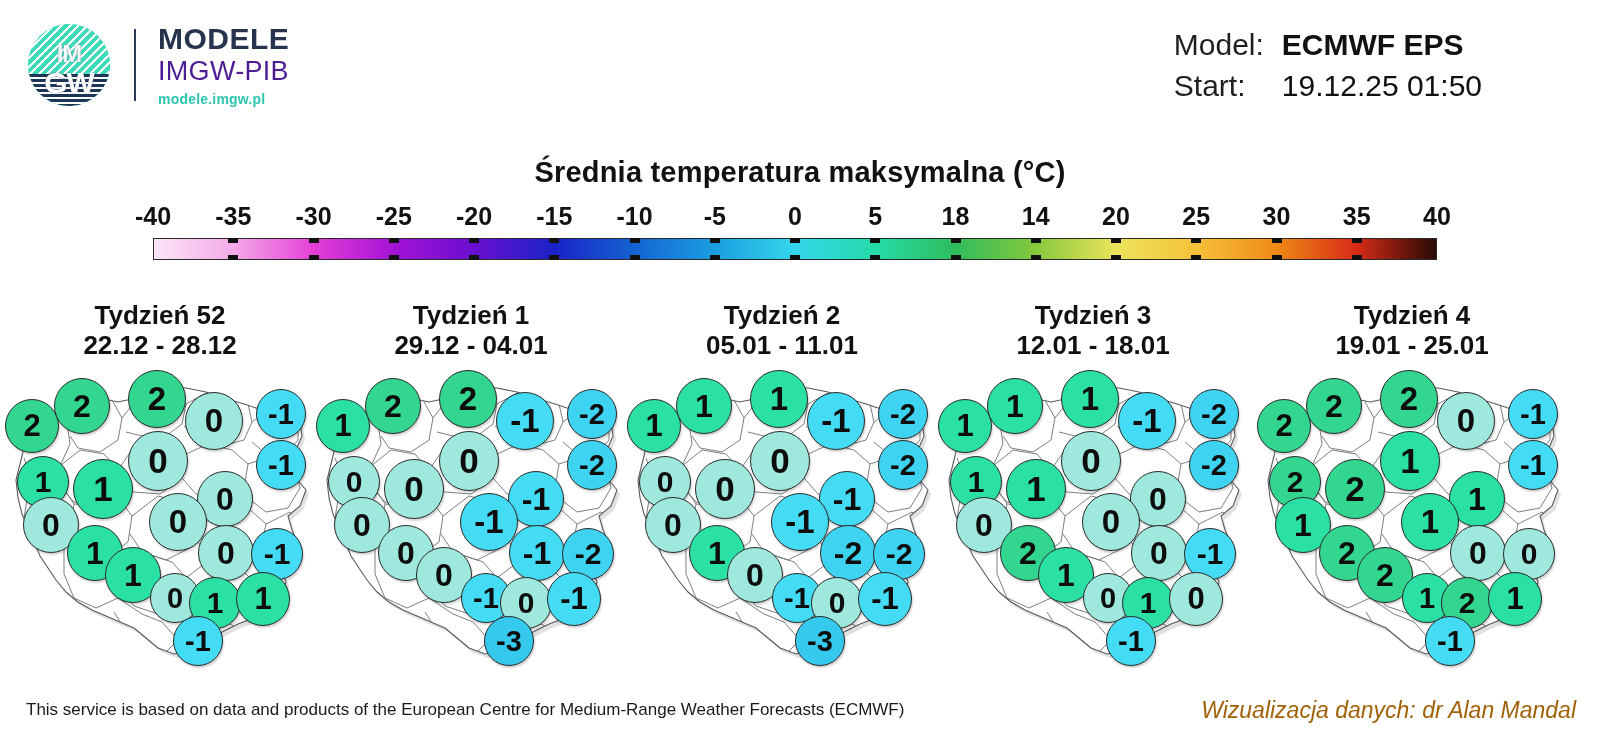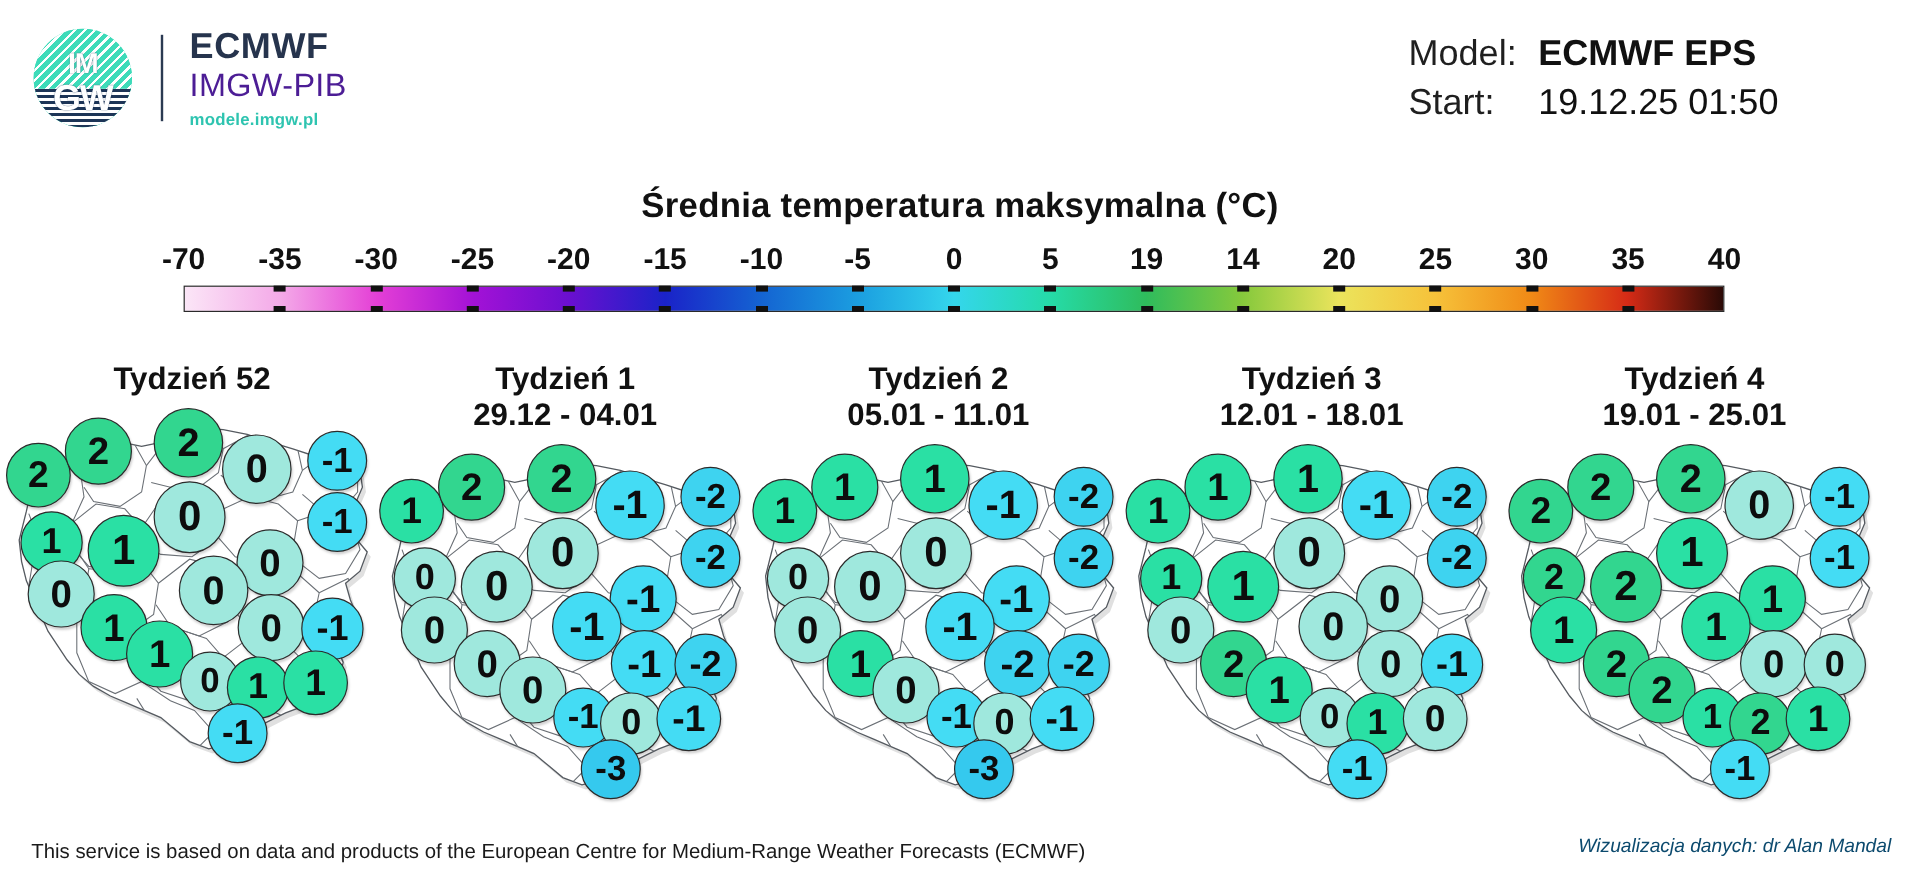--- a/index.html
+++ b/index.html
@@ -56,67 +56,67 @@
   .map-area{position:relative;width:320px;height:310px;margin-top:6px;}
   .map-svg{position:absolute;left:0;top:0;width:320px;height:310px;}
 
   .bub{position:absolute;border-radius:50%;border:1.4px solid #2b2b2b;
     display:flex;align-items:center;justify-content:center;
     font-weight:bold;color:#0d0d0d;box-sizing:border-box;
     box-shadow:1px 2px 2px rgba(0,0,0,0.18);}
 
   
   .foot-left{position:absolute;left:26px;top:700px;font-size:17px;color:#1a1a1a;}
-  .foot-right{position:absolute;right:24px;top:697px;font-size:16px;font-style:italic;color:#0c4a6e;}
+  .foot-right{position:absolute;right:24px;top:697px;font-size:23px;font-style:italic;color:#a16207;}
 </style>
 </head>
 <body>
 
 <div class="header">
 
   <div class="logo-wrap">
     <div class="logo-mark">
       <div class="logo-stripes-top"></div>
       <div class="logo-stripes-bot"></div>
       <div class="logo-im">IM</div>
       <div class="logo-gw">GW</div>
     </div>
     <div class="logo-div"></div>
     <div class="logo-text">
-      <div class="logo-title">ECMWF</div>
+      <div class="logo-title">MODELE</div>
       <div class="logo-sub">IMGW-PIB</div>
       <div class="logo-url">modele.imgw.pl</div>
     </div>
   </div>
 
   <div class="meta">
     <div class="meta-row">
       <span class="meta-label">Model:</span>
       <span class="meta-value bold">ECMWF EPS</span>
     </div>
     <div class="meta-row">
       <span class="meta-label">Start:</span>
       <span class="meta-value">19.12.25 01:50</span>
     </div>
   </div>
 </div>
 
 <div class="cb-title">Średnia temperatura maksymalna (°C)</div>
 <div class="cb-ticks" id="cb-ticks">
-    <div class="cb-tick" style="left: 3px;">-70</div>
+    <div class="cb-tick" style="left: 3px;">-40</div>
     <div class="cb-tick" style="left: 83.25px;">-35</div>
     <div class="cb-tick" style="left: 163.5px;">-30</div>
     <div class="cb-tick" style="left: 243.75px;">-25</div>
     <div class="cb-tick" style="left: 324px;">-20</div>
     <div class="cb-tick" style="left: 404.25px;">-15</div>
     <div class="cb-tick" style="left: 484.5px;">-10</div>
     <div class="cb-tick" style="left: 564.75px;">-5</div>
     <div class="cb-tick" style="left: 645px;">0</div>
     <div class="cb-tick" style="left: 725.25px;">5</div>
-    <div class="cb-tick" style="left: 805.5px;">19</div>
+    <div class="cb-tick" style="left: 805.5px;">18</div>
     <div class="cb-tick" style="left: 885.75px;">14</div>
     <div class="cb-tick" style="left: 966px;">20</div>
     <div class="cb-tick" style="left: 1046.25px;">25</div>
     <div class="cb-tick" style="left: 1126.5px;">30</div>
     <div class="cb-tick" style="left: 1206.75px;">35</div>
     <div class="cb-tick" style="left: 1287px;">40</div>
   </div>
 <div class="cb-bar" id="cb-bar" style="background: linear-gradient(to right, rgb(251, 230, 247) 0%, rgb(244, 169, 232) 6.25%, rgb(228, 63, 214) 12.5%, rgb(163, 18, 214) 18.75%, rgb(106, 15, 208) 25%, rgb(26, 35, 200) 31.25%, rgb(20, 100, 210) 37.5%, rgb(27, 158, 224) 43.75%, rgb(52, 214, 236) 50%, rgb(37, 219, 168) 56.25%, rgb(47, 188, 92) 62.5%, rgb(134, 201, 60) 68.75%, rgb(235, 228, 92) 75%, rgb(246, 194, 58) 81.25%, rgb(240, 138, 22) 87.5%, rgb(214, 43, 22) 93.75%, rgb(42, 10, 6) 100%);"></div>
 <div class="cb-marks" id="cb-marks">
     <div class="cb-mark t" style="left: 80.25px;"></div>
@@ -146,21 +146,21 @@
     <div class="cb-mark t" style="left: 1043.25px;"></div>
     <div class="cb-mark b" style="left: 1043.25px;"></div>
     <div class="cb-mark t" style="left: 1123.5px;"></div>
     <div class="cb-mark b" style="left: 1123.5px;"></div>
     <div class="cb-mark t" style="left: 1203.75px;"></div>
     <div class="cb-mark b" style="left: 1203.75px;"></div>
   </div>
 
 <div class="panels" id="panels">
     <div class="panel" style="left: 0px;">
-      <div class="panel-title"><span>Tydzień 52</span></div>
+      <div class="panel-title"><span>Tydzień 52</span><span class="l2">22.12 - 28.12</span></div>
       <div class="map-area">
         <svg class="map-svg" viewBox="0 0 320 310">
           <path d="M22,90 L26,72 L40,58 L58,50 L72,44 L88,36 L104,33 L118,36 L132,33 L150,26 L168,21 L186,22 L206,26 L224,32 L244,38 L262,44 L276,42 L290,46 L300,56 L302,70 L296,84 L290,98 L296,112 L306,124 L300,140 L288,150 L292,164 L298,178 L292,192 L280,202 L286,216 L282,232 L270,244 L254,252 L238,258 L222,266 L206,276 L190,284 L174,288 L158,282 L146,272 L134,262 L120,256 L106,250 L92,244 L78,236 L66,226 L56,214 L48,202 L40,190 L34,176 L28,162 L22,148 L18,132 L16,114 Z" fill="rgba(0,0,0,0.12)" transform="translate(3,4)"></path>
           <path d="M22,90 L26,72 L40,58 L58,50 L72,44 L88,36 L104,33 L118,36 L132,33 L150,26 L168,21 L186,22 L206,26 L224,32 L244,38 L262,44 L276,42 L290,46 L300,56 L302,70 L296,84 L290,98 L296,112 L306,124 L300,140 L288,150 L292,164 L298,178 L292,192 L280,202 L286,216 L282,232 L270,244 L254,252 L238,258 L222,266 L206,276 L190,284 L174,288 L158,282 L146,272 L134,262 L120,256 L106,250 L92,244 L78,236 L66,226 L56,214 L48,202 L40,190 L34,176 L28,162 L22,148 L18,132 L16,114 Z" fill="#ffffff" stroke="#555a60" stroke-width="1.1"></path>
           <defs>
             <clipPath id="clip0">
               <path d="M22,90 L26,72 L40,58 L58,50 L72,44 L88,36 L104,33 L118,36 L132,33 L150,26 L168,21 L186,22 L206,26 L224,32 L244,38 L262,44 L276,42 L290,46 L300,56 L302,70 L296,84 L290,98 L296,112 L306,124 L300,140 L288,150 L292,164 L298,178 L292,192 L280,202 L286,216 L282,232 L270,244 L254,252 L238,258 L222,266 L206,276 L190,284 L174,288 L158,282 L146,272 L134,262 L120,256 L106,250 L92,244 L78,236 L66,226 L56,214 L48,202 L40,190 L34,176 L28,162 L22,148 L18,132 L16,114 Z"></path>
             </clipPath>
           </defs>
           <g clip-path="url(#clip0)">

